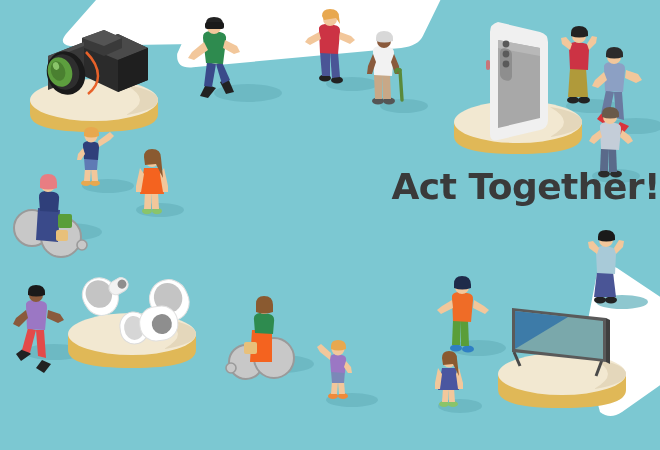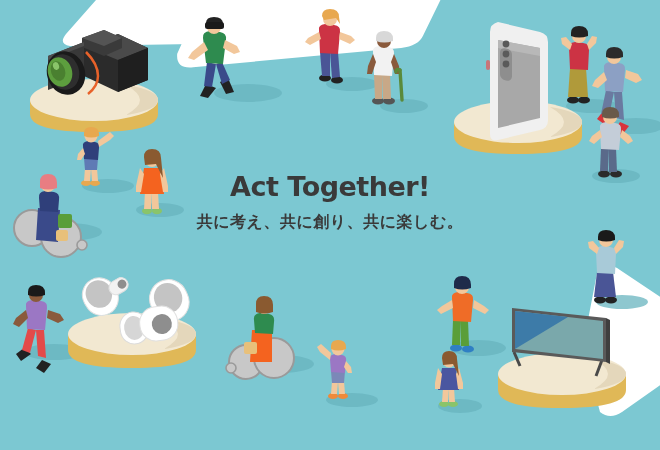--- a/index.html
+++ b/index.html
@@ -28,25 +28,26 @@
     left: 0;
     top: 168px;
     width: 660px;
     text-align: center;
     z-index: 40;
     pointer-events: none;
   }
   #headline-1, #headline-2 {
     font-family: "DejaVu Sans", "Liberation Sans", sans-serif;
     font-weight: bold;
-    font-size: 27px;
+    font-size: 36px;
     line-height: 38px;
     letter-spacing: -0.5px;
     color: #3a3a3a;
     margin: 0;
+    text-align: right;
   }
   #subtitle {
     font-family: "DejaVu Sans", "Liberation Sans", sans-serif;
     font-weight: bold;
     font-size: 16px;
     line-height: 20px;
     letter-spacing: 0.5px;
     color: #3a3a3a;
     margin: 6px 0 0 0;
   }
@@ -367,16 +368,15 @@
       <path d="M 600 128 Q 599 123 606 122 L 615 123 Q 622 124 621 130 L 619 150 L 601 149 Z" fill="#c4cdd8"></path>
       <path d="M 600 130 L 592 136 L 589 141 L 594 144 L 602 137 Z" fill="#f2c79b"></path>
       <path d="M 622 130 L 630 136 L 633 141 L 628 144 L 620 137 Z" fill="#f2c79b"></path>
       <circle cx="610" cy="117" r="7" fill="#f2c79b"></circle>
       <path d="M 602 114 Q 602 107 610 107 Q 619 107 619 115 L 619 117 Q 610 120 602 117 Z" fill="#6a5a4a"></path>
     </g>
   </svg>
 
   <div id="title-block">
     <p id="headline-1">Act Together!</p>
-    <p id="subtitle">共に考え、共に創り、共に楽しむ。</p>
   </div>
 
 </div>
 
 </body></html>

